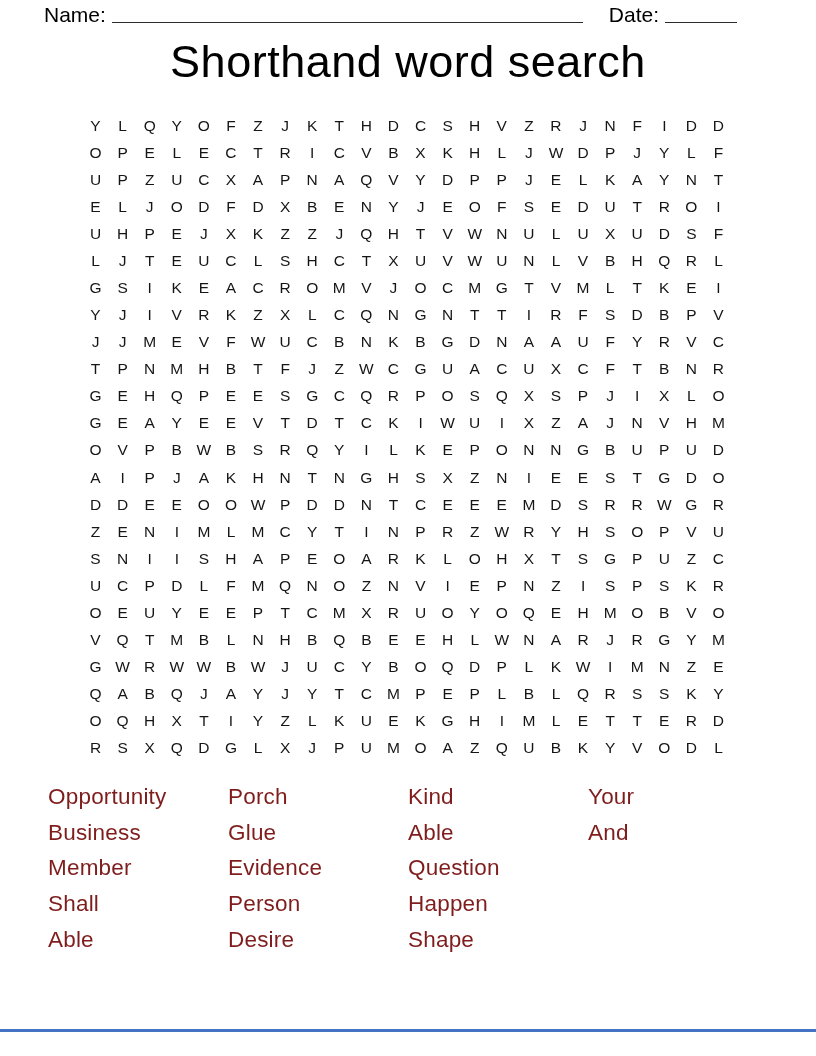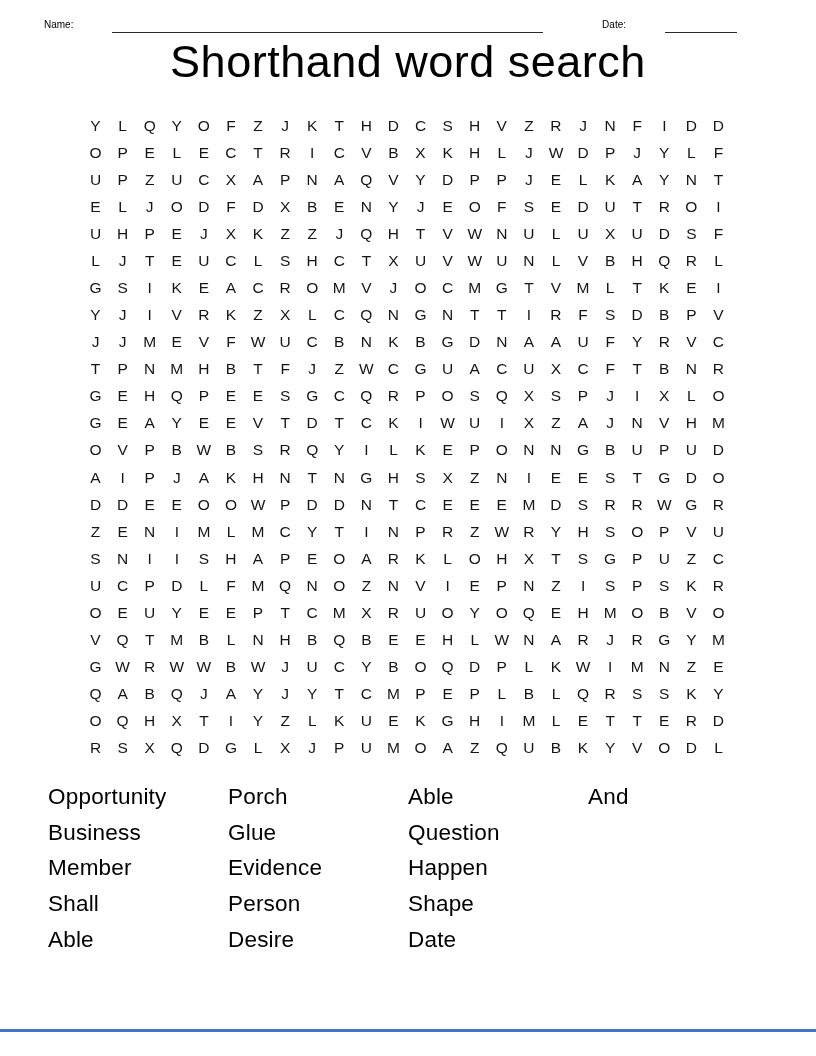--- a/index.html
+++ b/index.html
@@ -16,26 +16,25 @@
     color: #000000;
     overflow: hidden;
   }
 
   
   .name-date-row {
     position: absolute;
     top: 0px;
     left: 44px;
     right: 79px;
-    height: 33px;
+    height: 23px;
     display: flex;
     align-items: flex-end;
-    font-size: 10px;
+    font-size: 21px;
     line-height: 16px;
-    gap: 33px;
   }
   .nd-label {
     white-space: nowrap;
     padding-right: 6px;
   }
   .fill-line {
     border-bottom: 1.4px solid #2b2b2b;
     height: 14px;
   }
   .name-line { flex: 1 1 auto; margin-right: 26px; }
@@ -82,21 +81,21 @@
     left: 48px;
     width: 724px;
     display: grid;
     grid-template-columns: 180px 180px 180px 184px;
     grid-template-rows: repeat(5, 35.7px);
     grid-auto-flow: column;
   }
   .word-list .word {
     font-size: 22.5px;
     font-weight: 400;
-    color: #000000;
+    color: #7f1d1d;
     display: flex;
     align-items: center;
     letter-spacing: 0.2px;
   }
 
   
   .bottom-divider {
     position: absolute;
     top: 1029px;
     left: 0;
@@ -702,23 +701,24 @@
       <span class="word">Opportunity</span>
       <span class="word">Business</span>
       <span class="word">Member</span>
       <span class="word">Shall</span>
       <span class="word">Able</span>
       <span class="word">Porch</span>
       <span class="word">Glue</span>
       <span class="word">Evidence</span>
       <span class="word">Person</span>
       <span class="word">Desire</span>
+      <span class="word">Kind</span>
       <span class="word">Able</span>
       <span class="word">Question</span>
       <span class="word">Happen</span>
       <span class="word">Shape</span>
-      <span class="word">Date</span>
+      <span class="word">Your</span>
       <span class="word">And</span>
     </div>
 
   <div class="bottom-divider" style="background: rgb(68, 114, 196);"></div>
 
 </div>
 
 </body></html>

